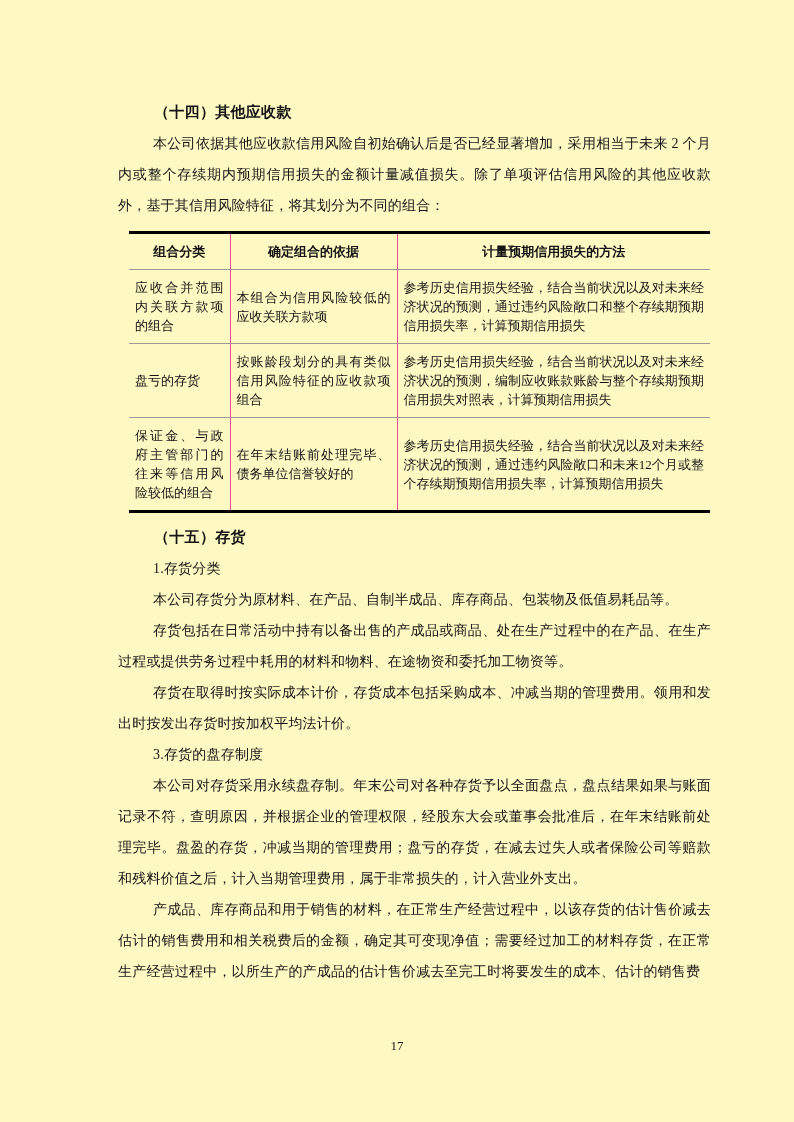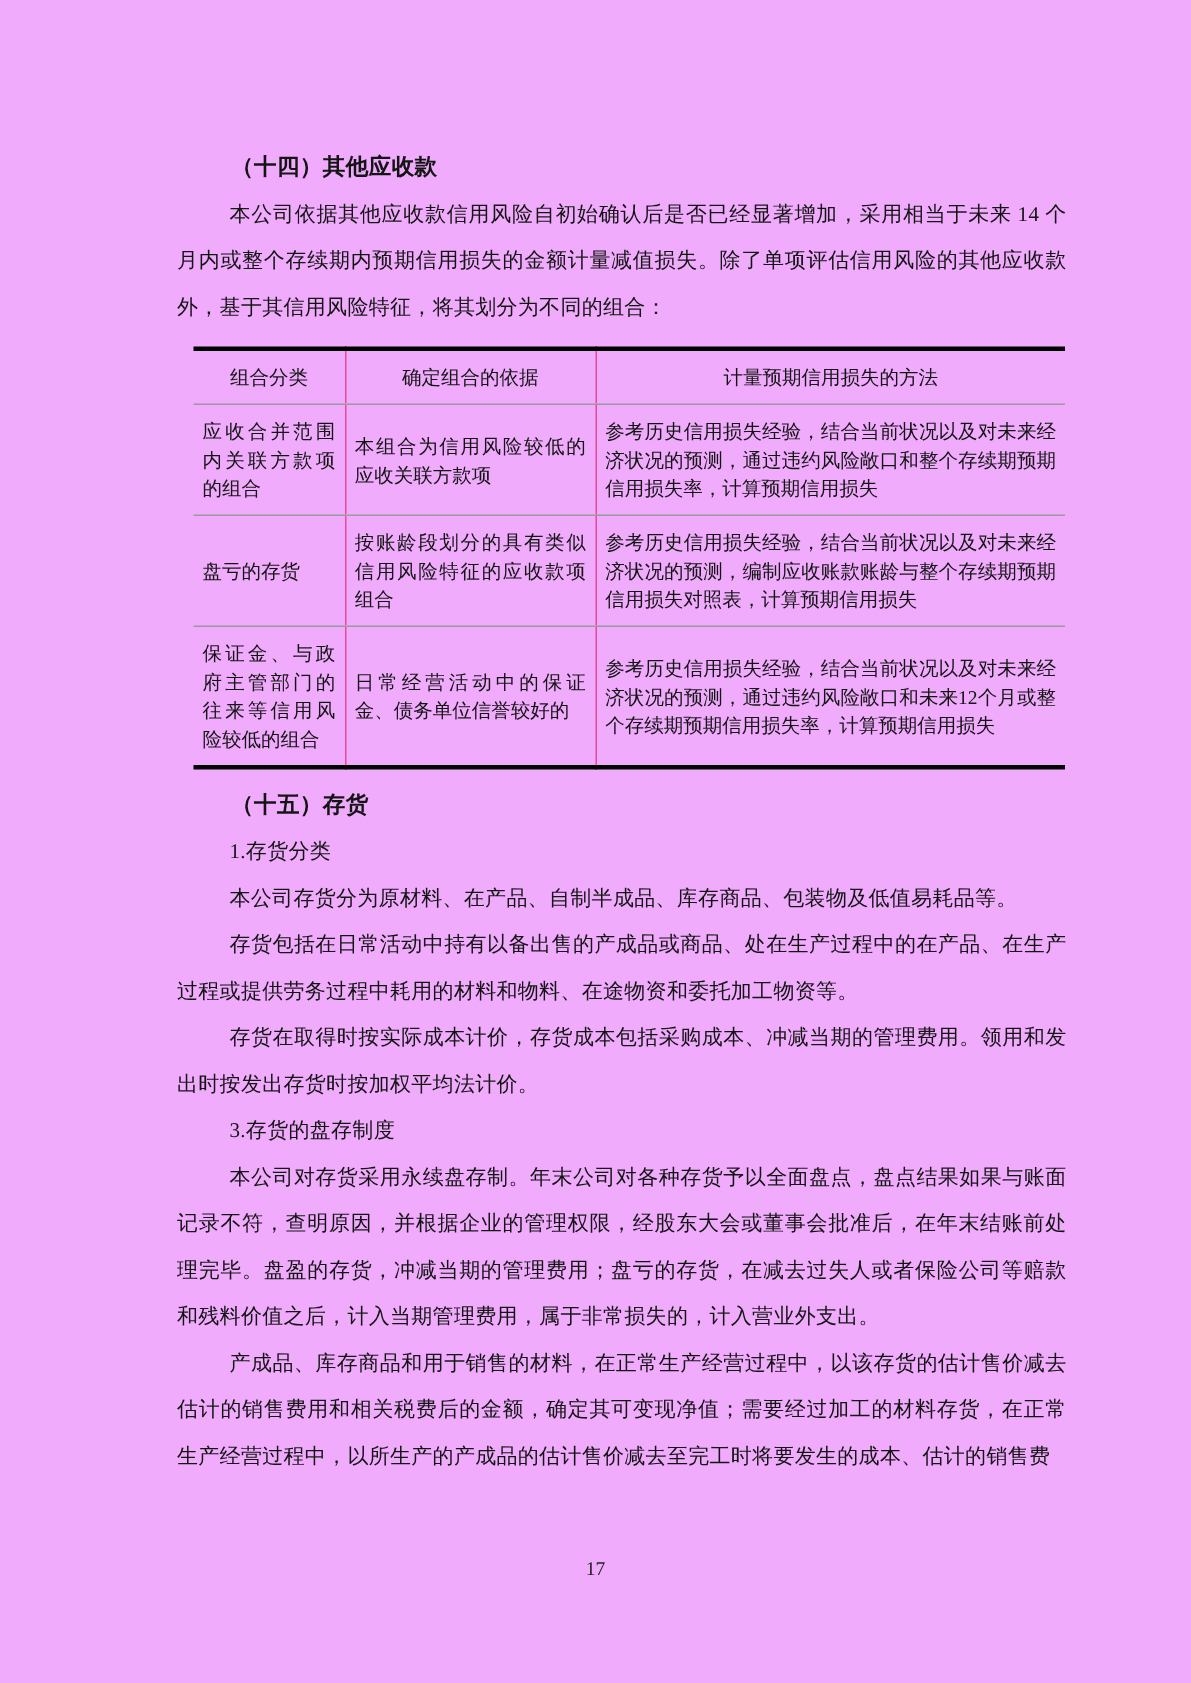--- a/index.html
+++ b/index.html
@@ -1,20 +1,20 @@
 <!DOCTYPE html>
 <html lang="zh"><head>
 <meta charset="utf-8">
 <style>
   html,body{margin:0;padding:0;background:#e8e8e8;}
   .page{
     position:relative;
     width:794px;height:1122px;
     margin:0 auto;
-    background:#f0abfc;
+    background:#fef9c3;
     font-family:"Liberation Serif","DejaVu Serif",serif;
     color:#141414;
     overflow:hidden;
   }
   .content{
     position:absolute;
     left:118px;top:97px;width:593px;
   }
   .heading{
     font-size:15px;
@@ -38,21 +38,21 @@
     width:581px;
     margin:10px 0 9px 11px;
     border-top:3px solid #000;
     border-bottom:3px solid #000;
     font-size:13px;
   }
   table.combo col.c1{width:101px;}
   table.combo col.c2{width:167px;}
   table.combo col.c3{width:313px;}
   table.combo th{
-    font-weight:normal;
+    font-weight:bold;
     text-align:center;
     padding:8px 4px;
     border-bottom:1px solid #9a9a9a;
     line-height:19px;
   }
   table.combo td{
     vertical-align:middle;
     text-align:justify;
     padding:8px 6px;
     line-height:19px;
@@ -70,21 +70,21 @@
     color:#222;
   }
 </style>
 </head>
 <body>
 
 <div class="page">
   <div class="content">
 
     <h2 class="heading">（十四）其他应收款</h2>
-    <p class="para">本公司依据其他应收款信用风险自初始确认后是否已经显著增加，采用相当于未来 14 个月内或整个存续期内预期信用损失的金额计量减值损失。除了单项评估信用风险的其他应收款外，基于其信用风险特征，将其划分为不同的组合：</p>
+    <p class="para">本公司依据其他应收款信用风险自初始确认后是否已经显著增加，采用相当于未来 2 个月内或整个存续期内预期信用损失的金额计量减值损失。除了单项评估信用风险的其他应收款外，基于其信用风险特征，将其划分为不同的组合：</p>
 
     <table class="combo">
       <colgroup>
         <col class="c1">
           <col class="c2">
           <col class="c3">
       </colgroup>
       <thead>
         <tr>
           <th>组合分类</th>
@@ -98,21 +98,21 @@
           <td>本组合为信用风险较低的应收关联方款项</td>
           <td>参考历史信用损失经验，结合当前状况以及对未来经济状况的预测，通过违约风险敞口和整个存续期预期信用损失率，计算预期信用损失</td>
         </tr>
         <tr>
           <td>盘亏的存货</td>
           <td>按账龄段划分的具有类似信用风险特征的应收款项组合</td>
           <td>参考历史信用损失经验，结合当前状况以及对未来经济状况的预测，编制应收账款账龄与整个存续期预期信用损失对照表，计算预期信用损失</td>
         </tr>
         <tr>
           <td>保证金、与政府主管部门的往来等信用风险较低的组合</td>
-          <td>日常经营活动中的保证金、债务单位信誉较好的</td>
+          <td>在年末结账前处理完毕、债务单位信誉较好的</td>
           <td>参考历史信用损失经验，结合当前状况以及对未来经济状况的预测，通过违约风险敞口和未来12个月或整个存续期预期信用损失率，计算预期信用损失</td>
         </tr>
       </tbody>
     </table>
 
     <h2 class="heading">（十五）存货</h2>
     <p class="para">1.存货分类</p>
     <p class="para">本公司存货分为原材料、在产品、自制半成品、库存商品、包装物及低值易耗品等。</p>
     <p class="para">存货包括在日常活动中持有以备出售的产成品或商品、处在生产过程中的在产品、在生产过程或提供劳务过程中耗用的材料和物料、在途物资和委托加工物资等。</p>
     <p class="para">存货在取得时按实际成本计价，存货成本包括采购成本、冲减当期的管理费用。领用和发出时按发出存货时按加权平均法计价。</p>

